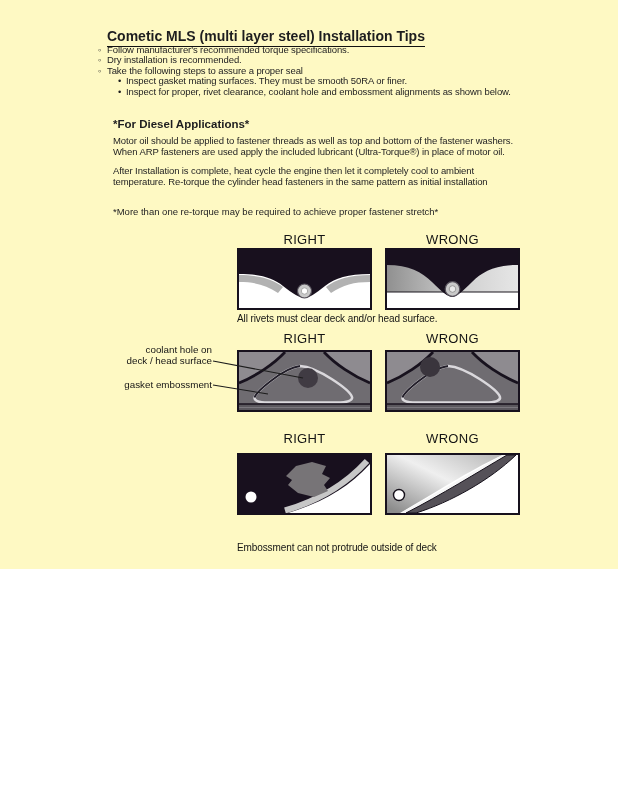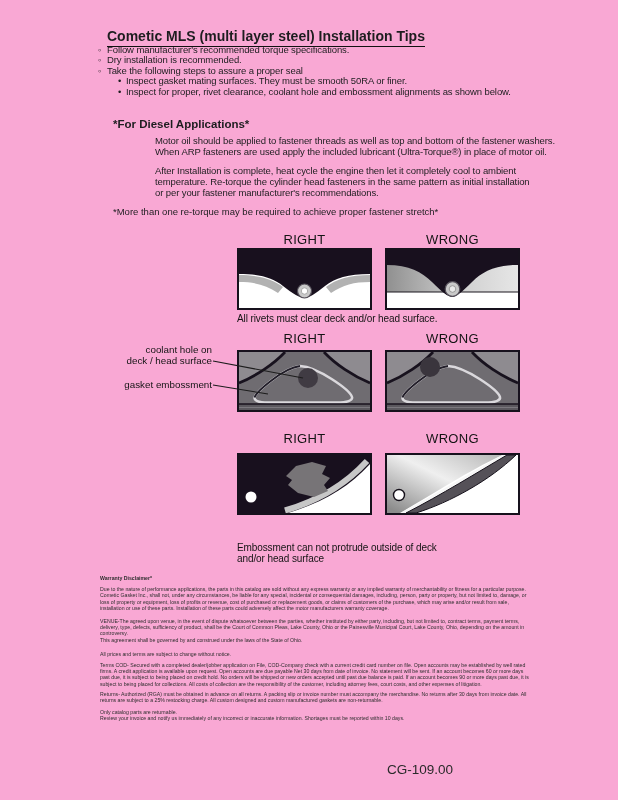--- a/index.html
+++ b/index.html
@@ -1,21 +1,21 @@
 <!DOCTYPE html>
 <html><head>
 <meta charset="utf-8">
 <style>
   html,body{margin:0;padding:0;background:#ffffff;}
   .page{
-    position:relative;width:618px;height:800px;background:#f9a8d4;
+    position:relative;width:618px;height:569px;background:#fef9c3;
     font-family:"Liberation Sans", sans-serif;color:#1d1d1f;overflow:hidden;
   }
   .abs{position:absolute;}
-  .nowrap{white-space:nowrap;margin-left:42px;}
+  .nowrap{white-space:nowrap;}
 
   .doc-title{
     left:107px;top:28px;font-size:14px;font-weight:bold;letter-spacing:0;
     border-bottom:1.6px solid #111;padding-bottom:2px;white-space:nowrap;
   }
   .tips{left:98px;top:45px;font-size:9.5px;line-height:10.4px;letter-spacing:-0.1px;}
   .tip{position:relative;padding-left:9px;white-space:nowrap;}
   .tip::before{content:"◦";position:absolute;left:0;top:0;font-size:9.5px;}
   .tip.sub{margin-left:20px;padding-left:8px;}
   .tip.sub::before{content:"•";}
@@ -63,21 +63,20 @@
   <div class="abs diesel-heading">*For Diesel Applications*</div>
 
   <div class="abs bodypara para1">
     <div class="nowrap">Motor oil should be applied to fastener threads as well as top and bottom of the fastener washers.</div>
     <div class="nowrap">When ARP fasteners are used apply the included lubricant (Ultra-Torque®) in place of motor oil.</div>
   </div>
 
   <div class="abs bodypara para2">
     <div class="nowrap">After Installation is complete, heat cycle the engine then let it completely cool to ambient</div>
     <div class="nowrap">temperature. Re-torque the cylinder head fasteners in the same pattern as initial installation</div>
-    <div class="nowrap">or per your fastener manufacturer's recommendations.</div>
   </div>
 
   <div class="abs note">*More than one re-torque may be required to achieve proper fastener stretch*</div>
 
   <div class="abs rw-label" style="left:237px;top:231.5px;">RIGHT</div>
   <div class="abs rw-label" style="left:385px;top:231.5px;">WRONG</div>
 
   <div class="abs panel" style="left:237px;top:248px;">
     <svg width="131" height="58" viewBox="0 0 131 58">
       <rect width="131" height="58" fill="#ffffff"></rect>
@@ -176,21 +175,20 @@
       <rect width="131" height="58" fill="#ffffff"></rect>
       <path d="M0,0 H116 C90,11 51,36 13,58 L0,58 Z" fill="url(#gradD3W)"></path>
       <path d="M16,58 C53,38 89,16 118,0" stroke="#f6f6f6" stroke-width="2.5" fill="none"></path>
       <path d="M19,58 C54,40 91,17 120,0 L129,0 C103,25 64,47 29,58 Z" fill="#555158" stroke="#15101a" stroke-width="1"></path>
       <circle cx="12" cy="40" r="5.5" fill="#ffffff" stroke="#15101a" stroke-width="1.4"></circle>
     </svg>
   </div>
 
   <div class="abs fig-caption" style="left:237px;top:543px;">
     <div>Embossment can not protrude outside of deck</div>
-    <div>and/or head surface</div>
   </div>
 
   <svg class="abs leader-svg" width="618" height="800" viewBox="0 0 618 800">
     <line x1="213" y1="361" x2="303" y2="378" stroke="#1c1c1c" stroke-width="1.1"></line>
     <line x1="213" y1="385" x2="268" y2="394" stroke="#1c1c1c" stroke-width="1.1"></line>
   </svg>
 
   <div class="abs legal">
     <div class="lg-h">Warranty Disclaimer*</div>
     <p class="mb7">Due to the nature of performance applications, the parts in this catalog are sold without any express warranty or any implied warranty of merchantability or fitness for a particular purpose.  Cometic Gasket Inc., shall not, under any circumstances, be liable for any special, incidental or consequential damages, including, person, party or property, but not limited to, damage, or loss of property or equipment, loss of profits or revenue, cost of purchased or replacement goods, or claims of customers of the purchase, which may arise and/or result from sale, installation or use of these parts.  Installation of these parts could adversely affect the motor manufacturers warranty coverage.</p>

